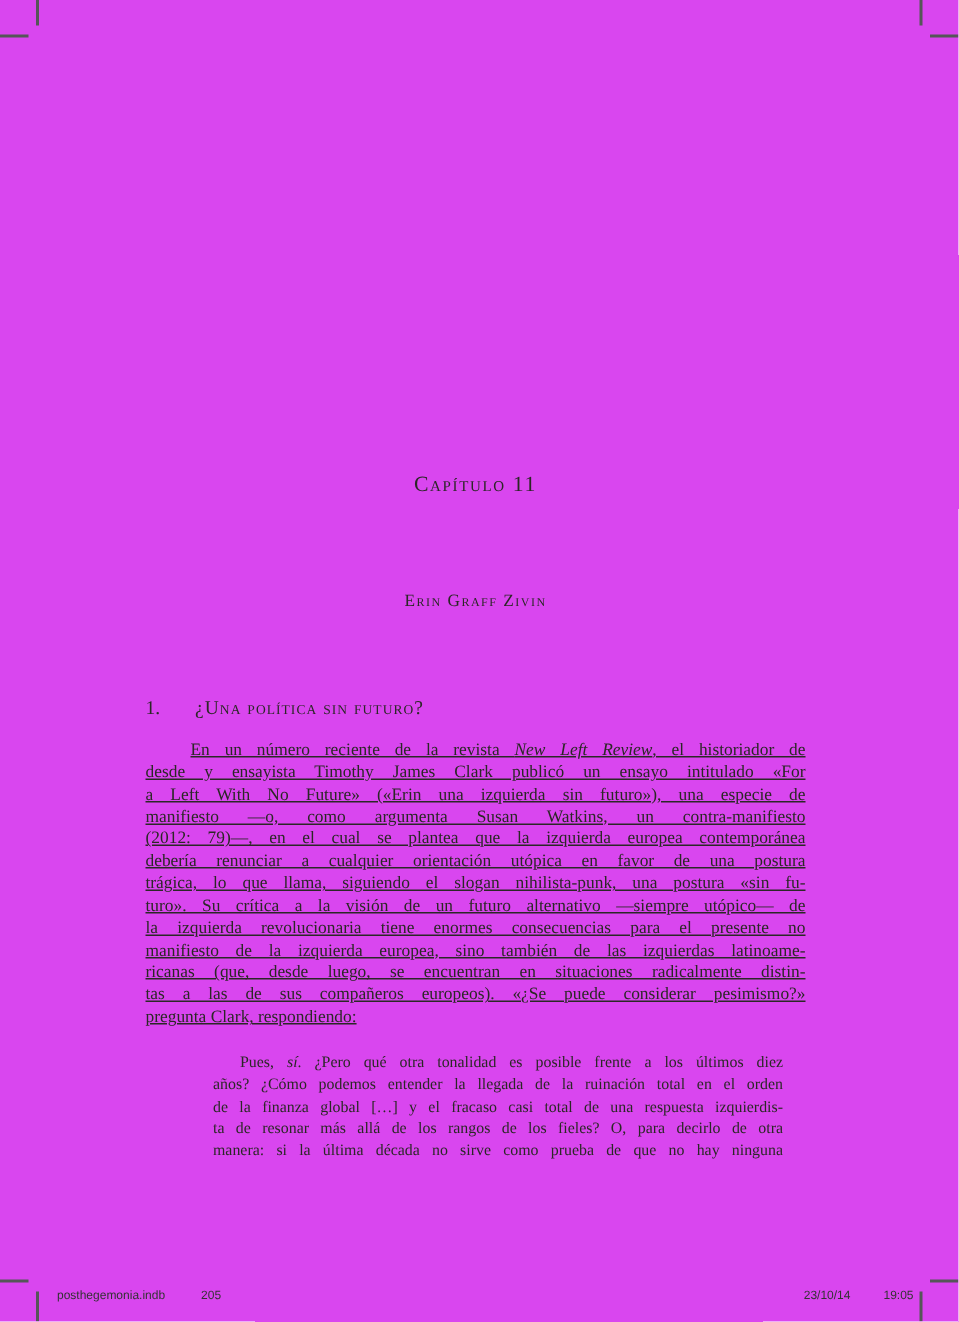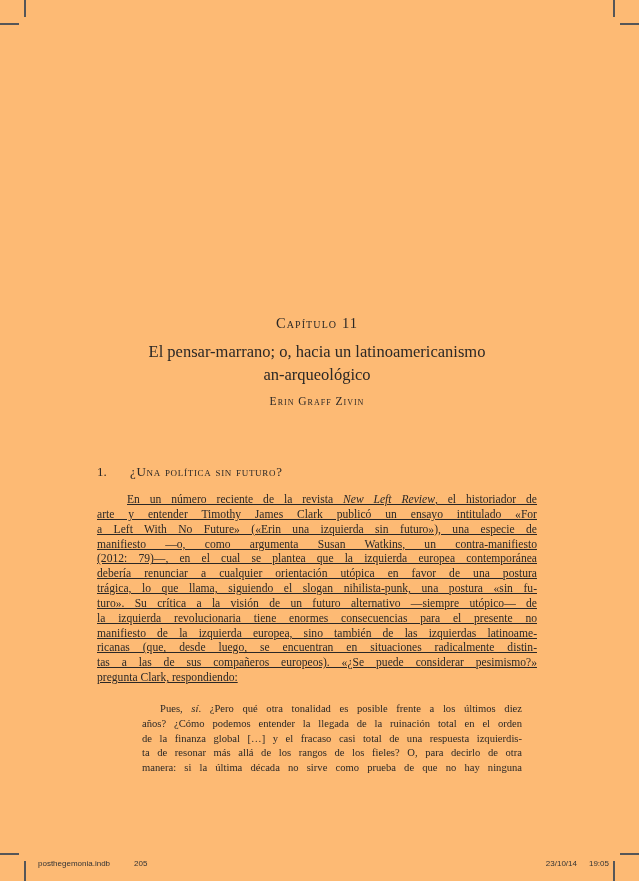--- a/index.html
+++ b/index.html
@@ -1,20 +1,20 @@
 <!DOCTYPE html>
 <html lang="es"><head>
 <meta charset="utf-8">
 <style>
   html, body { margin: 0; padding: 0; background: #ffffff; }
   #page {
     position: relative;
     width: 639px;
     height: 881px;
-    background: #fdba74;
+    background: #d946ef;
     overflow: hidden;
     font-family: "Liberation Serif", serif;
     color: #2b2826;
   }
   
   .crop { position: absolute; background: #555658; }
   .crop.tl-v { left: 24px; top: 0;     width: 2px;  height: 17px; }
   .crop.tl-h { left: 0;    top: 23px;  width: 19px; height: 2px;  }
   .crop.tr-v { left: 613px; top: 0;    width: 2px;  height: 17px; }
   .crop.tr-h { left: 620px; top: 23px; width: 19px; height: 2px;  }
@@ -67,53 +67,49 @@
   .footer-left {
     position: absolute; left: 38px; top: 859px;
     font-family: "Liberation Sans", sans-serif;
     font-size: 8px; color: #333333;
     display: flex; gap: 24px; align-items: baseline;
   }
   .footer-right {
     position: absolute; right: 30px; top: 859px;
     font-family: "Liberation Sans", sans-serif;
     font-size: 8px; color: #333333;
-    display: flex; gap: 12px; align-items: center;
+    display: flex; gap: 22px; align-items: center;
   }
 </style>
 </head>
 <body>
 
 <div id="page">
 
   <div class="crop tl-v"></div>
   <div class="crop tl-h"></div>
   <div class="crop tr-v"></div>
   <div class="crop tr-h"></div>
   <div class="crop bl-h"></div>
   <div class="crop bl-v"></div>
   <div class="crop br-h"></div>
   <div class="crop br-v"></div>
 
   <div class="chapter-label">Capítulo 11</div>
 
-  <div class="chapter-title">
-    <div>El pensar-marrano; o, hacia un latinoamericanismo</div>
-    <div>an-arqueológico</div>
-  </div>
 
   <div class="chapter-author">Erin Graff Zivin</div>
 
   <div class="section-heading">
     <span class="num">1.</span><span class="sc">¿Una política sin futuro?</span>
   </div>
 
   <div class="body-paragraph">
       <div class="tline">En un número reciente de la revista <i>New Left Review</i>, el historiador de</div>
-      <div class="tline">arte y entender Timothy James Clark publicó un ensayo intitulado «For</div>
+      <div class="tline">desde y ensayista Timothy James Clark publicó un ensayo intitulado «For</div>
       <div class="tline">a Left With No Future» («Erin una izquierda sin futuro»), una especie de</div>
       <div class="tline">manifiesto —o, como argumenta Susan Watkins, un contra-manifiesto</div>
       <div class="tline">(2012: 79)—, en el cual se plantea que la izquierda europea contemporánea</div>
       <div class="tline">debería renunciar a cualquier orientación utópica en favor de una postura</div>
       <div class="tline">trágica, lo que llama, siguiendo el slogan nihilista-punk, una postura «sin fu-</div>
       <div class="tline">turo». Su crítica a la visión de un futuro alternativo —siempre utópico— de</div>
       <div class="tline">la izquierda revolucionaria tiene enormes consecuencias para el presente no</div>
       <div class="tline">manifiesto de la izquierda europea, sino también de las izquierdas latinoame-</div>
       <div class="tline">ricanas (que, desde luego, se encuentran en situaciones radicalmente distin-</div>
       <div class="tline">tas a las de sus compañeros europeos). «¿Se puede considerar pesimismo?»</div>

